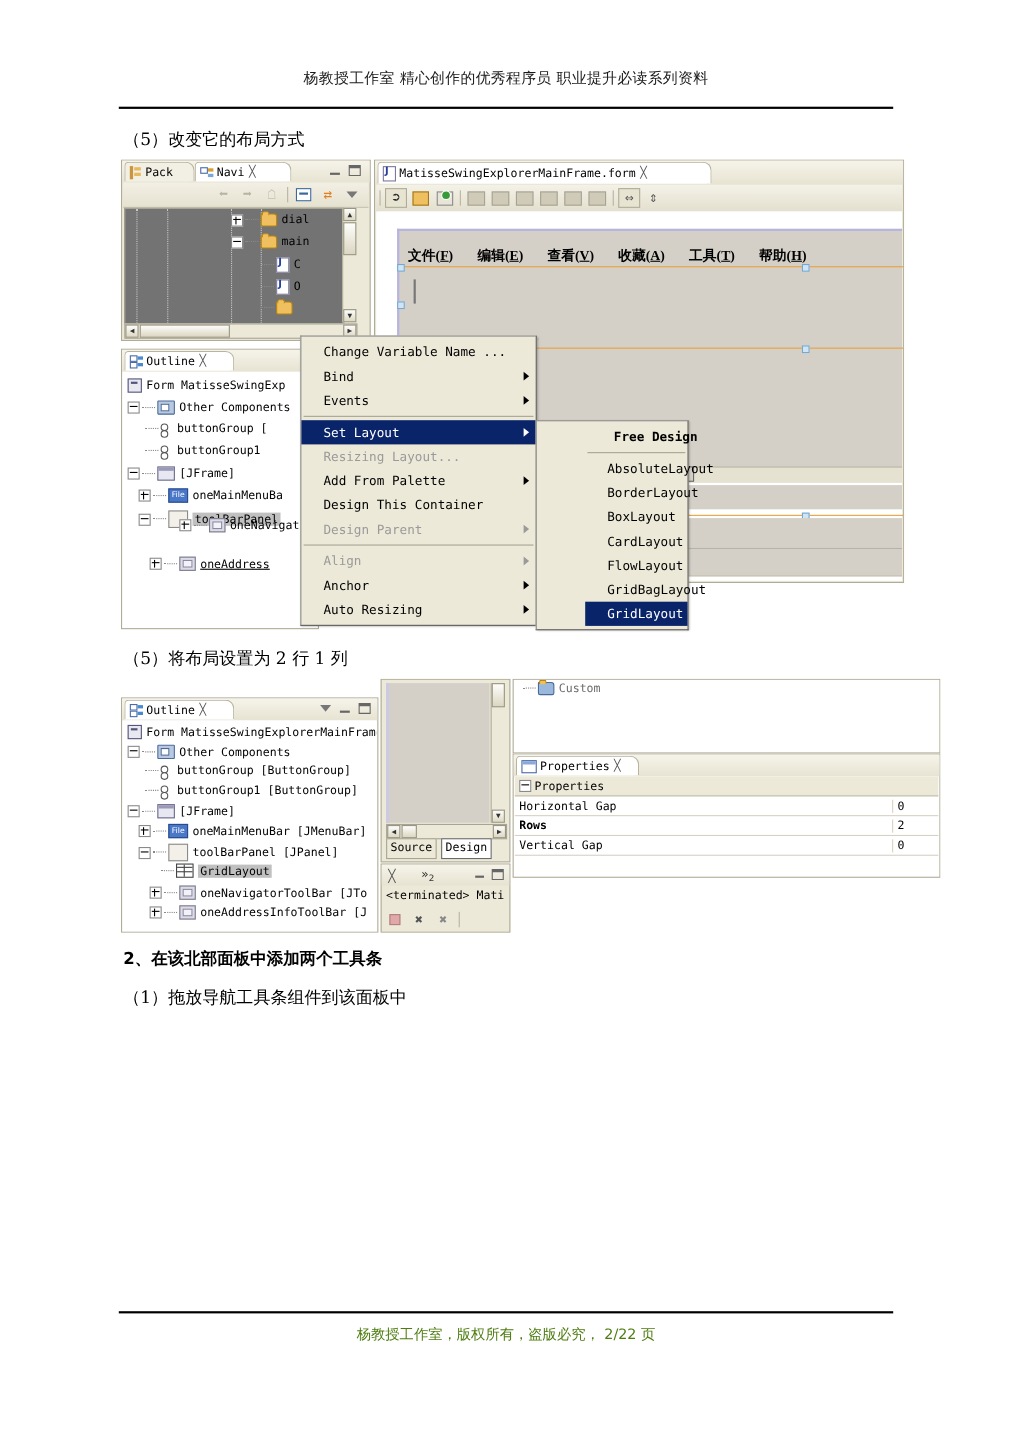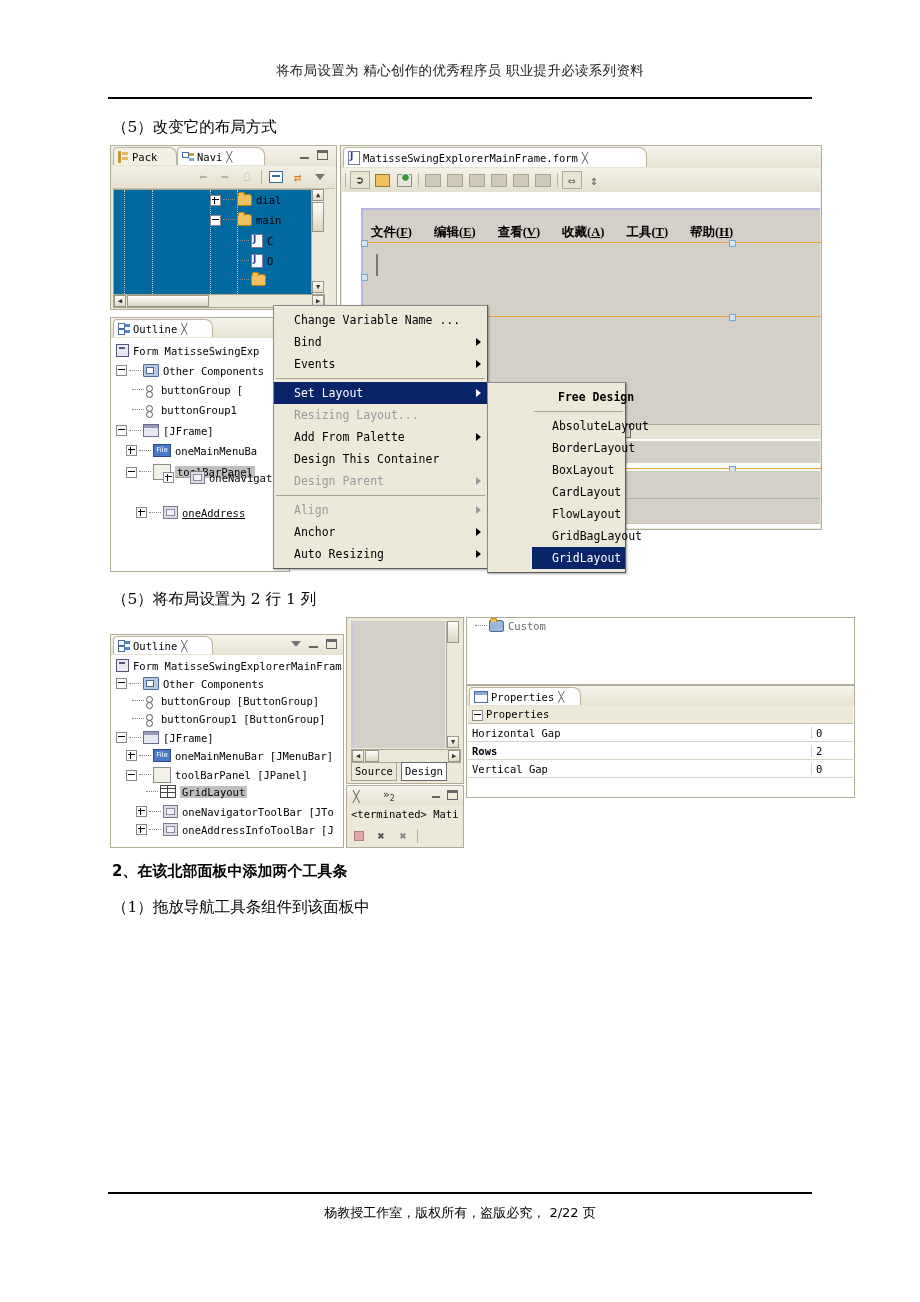--- a/index.html
+++ b/index.html
@@ -33,21 +33,21 @@
     position: absolute;
     left: 108px; right: 108px; top: 1192px;
     height: 1.5px; background: #000;
   }
   .page-footer {
     position: absolute;
     left: 0; right: 0; top: 1204px;
     text-align: center;
     font-family: "DejaVu Sans", sans-serif;
     font-size: 13px;
-    color: #000000;
+    color: #4d7c0f;
   }
 
   
   .body-line {
     position: absolute;
     font-family: "DejaVu Serif", serif;
     font-size: 15.5px;
     color: #000;
     white-space: nowrap;
   }
@@ -325,21 +325,21 @@
   .ptable { position:absolute; background:#fff; font-family:"DejaVu Sans Mono", monospace; font-size:10.5px; }
   .prow { display:flex; height:17px; align-items:center; border-bottom:1px solid #d6d2c4; }
   .prow .pname { flex:1; padding-left:4px; white-space:nowrap; }
   .prow .pval { width:42px; border-left:1px solid #d6d2c4; padding-left:4px; box-sizing:border-box; }
   .prow.group { background:#ece9d8; border-bottom:1px solid #c0bcaa; }
   .prow.hl .pname { background:#0a246a; color:#fff; }
 </style>
 </head>
 <body>
 
-<div class="page-header">将布局设置为 精心创作的优秀程序员 职业提升必读系列资料</div>
+<div class="page-header">杨教授工作室 精心创作的优秀程序员 职业提升必读系列资料</div>
 <div class="header-rule"></div>
 
 <div class="body-line" style="left:112px; top:117px;">（5）改变它的布局方式</div>
 
 <div class="shot" style="left:110px; top:145px; width:712px; height:432px; background:#ffffff;">
 
   <div class="pane" style="left:0; top:0; width:227px; height:165px; border:1px solid #b0ac98; background:#ece9d8;">
 
     <div class="tabstrip"></div>
 
@@ -375,21 +375,21 @@
           </span>
         </div>
       <div class="tbtn">
         <span style="color:#e08020; font-size:13px;">⇄</span>
         </div>
       <div class="tbtn">
         <span style="display:inline-block;width:0;height:0;border-left:5px solid transparent;border-right:5px solid transparent;border-top:6px solid #777;"></span>
         </div>
     </div>
 
-    <div style="position:absolute; left:2px; top:43px; width:198px; height:104px; background:#0369a1; border:1px solid #a8a494; overflow:hidden;">
+    <div style="position:absolute; left:2px; top:43px; width:198px; height:104px; background:#737373; border:1px solid #a8a494; overflow:hidden;">
 
       <div style="position:absolute;left:10px;top:0;bottom:0;border-left:1px dotted #c8c8c8;"></div>
       <div style="position:absolute;left:38px;top:0;bottom:0;border-left:1px dotted #c8c8c8;"></div>
       <div style="position:absolute;left:96px;top:0;bottom:0;border-left:1px dotted #c8c8c8;"></div>
       <div style="position:absolute;left:123px;top:0;bottom:0;border-left:1px dotted #c8c8c8;"></div>
 
       <div class="tnode" style="left:96px; top:4px;">
         <span class="exp plus"></span>
         <span class="dots"></span>
         <span class="ic ic-folder"></span>

